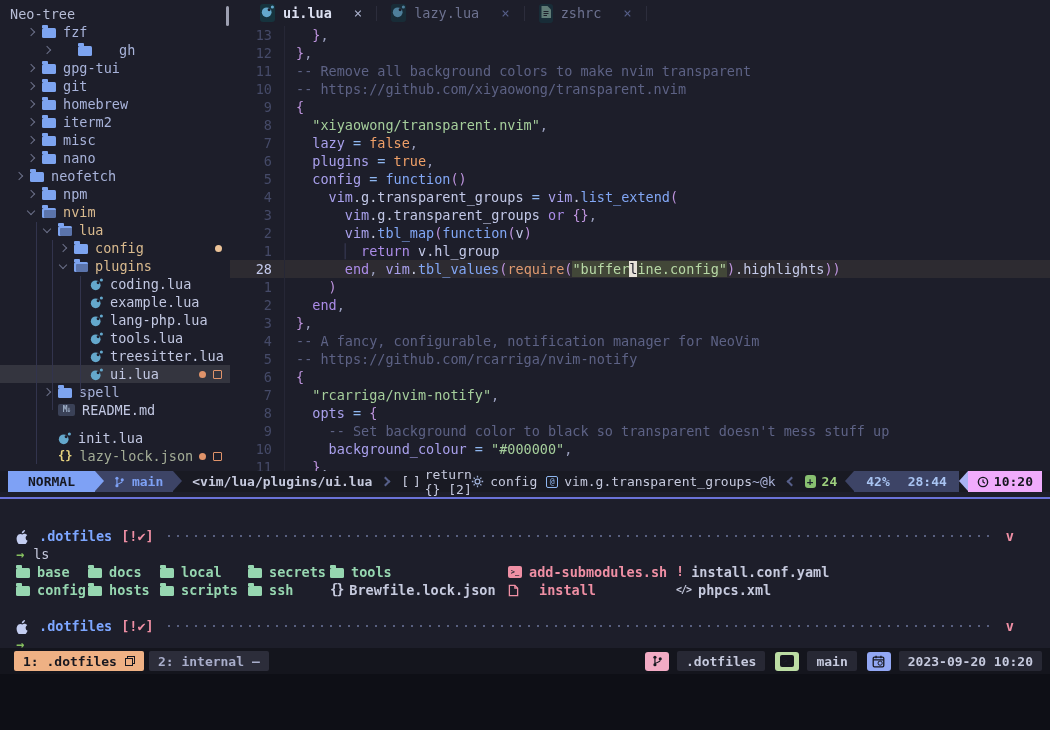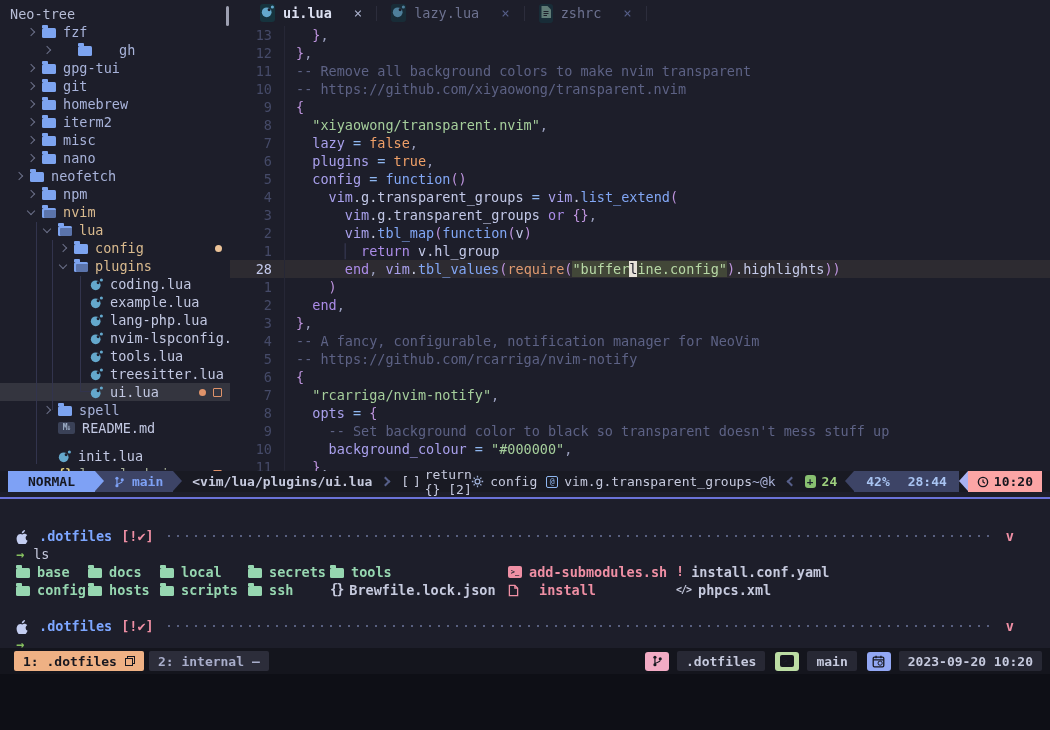--- a/index.html
+++ b/index.html
@@ -97,21 +97,21 @@
   .chevsep.cr{transform:rotate(45deg);margin:0 12px 0 10px;}
   .chevsep.clf{transform:rotate(225deg);margin:0 10px 0 12px;}
   #crumbs{display:flex;align-items:center;gap:9px;color:#c6cade;}
   #crumbs .crumb{display:flex;align-items:center;gap:6px;}
   #crumbs .cicon{color:#9fb0d8;}
   .sl-fill{flex:1;}
   .sl-keys{color:#a9b1d6;}
   .plus-chip{width:13px;height:13px;background:#88c070;border-radius:3px;color:#1d2430;font-weight:bold;font-size:11px;display:inline-flex;align-items:center;justify-content:center;margin-right:6px;}
   .sl-added{color:#9ed17e;font-weight:bold;margin-right:8px;}
   .sl-pos{background:#3d4466;color:#a9c4f2;padding:0 12px;gap:18px;font-weight:bold;}
-  .sl-time{background:#fca5a5;color:#16171f;padding:0 9px;gap:5px;font-weight:bold;}
+  .sl-time{background:#f0abfc;color:#16171f;padding:0 9px;gap:5px;font-weight:bold;}
 
   
   .pane-divider{position:absolute;left:0;top:497px;width:1050px;height:1.5px;background:#6a72d8;}
   .shell{position:absolute;left:0;top:499px;width:1050px;height:205px;}
   .sh-row{position:absolute;left:16px;right:36px;height:18px;line-height:18px;display:flex;align-items:center;white-space:nowrap;}
   .p-cwd{color:#7da6ff;font-weight:bold;margin-left:10px;}
   .p-status{color:#ef8fa4;font-weight:bold;margin-left:9px;}
   .p-fill{flex:1;height:2px;margin:0 10px 0 14px;background:repeating-linear-gradient(90deg,#596080 0 2px,transparent 2px 9px);}
   .p-v{color:#ef8fa4;font-weight:bold;}
   .p-arrow{color:#86c05f;font-weight:bold;}
@@ -263,30 +263,20 @@
         </div>
         <div class="nt-row" style="padding-left: 90px;">
           <span class="ic" style="color: rgb(100, 168, 204);">
             <svg width="13" height="13" viewBox="0 0 16 16">
               <circle cx="7" cy="9" r="6" fill="currentColor"></circle>
               <circle cx="14" cy="2.4" r="1.9" fill="currentColor"></circle>
               <circle cx="10" cy="5.8" r="1.8" fill="#1d1e2a"></circle>
             </svg>
           </span>
           <span class="nt-label filetxt">lang-php.lua</span>
-        </div>
-        <div class="nt-row" style="padding-left: 90px;">
-          <span class="ic" style="color: rgb(100, 168, 204);">
-            <svg width="13" height="13" viewBox="0 0 16 16">
-              <circle cx="7" cy="9" r="6" fill="currentColor"></circle>
-              <circle cx="14" cy="2.4" r="1.9" fill="currentColor"></circle>
-              <circle cx="10" cy="5.8" r="1.8" fill="#1d1e2a"></circle>
-            </svg>
-          </span>
-          <span class="nt-label filetxt">nvim-lspconfig.</span>
         </div>
         <div class="nt-row" style="padding-left: 90px;">
           <span class="ic" style="color: rgb(100, 168, 204);">
             <svg width="13" height="13" viewBox="0 0 16 16">
               <circle cx="7" cy="9" r="6" fill="currentColor"></circle>
               <circle cx="14" cy="2.4" r="1.9" fill="currentColor"></circle>
               <circle cx="10" cy="5.8" r="1.8" fill="#1d1e2a"></circle>
             </svg>
           </span>
           <span class="nt-label filetxt">tools.lua</span>

